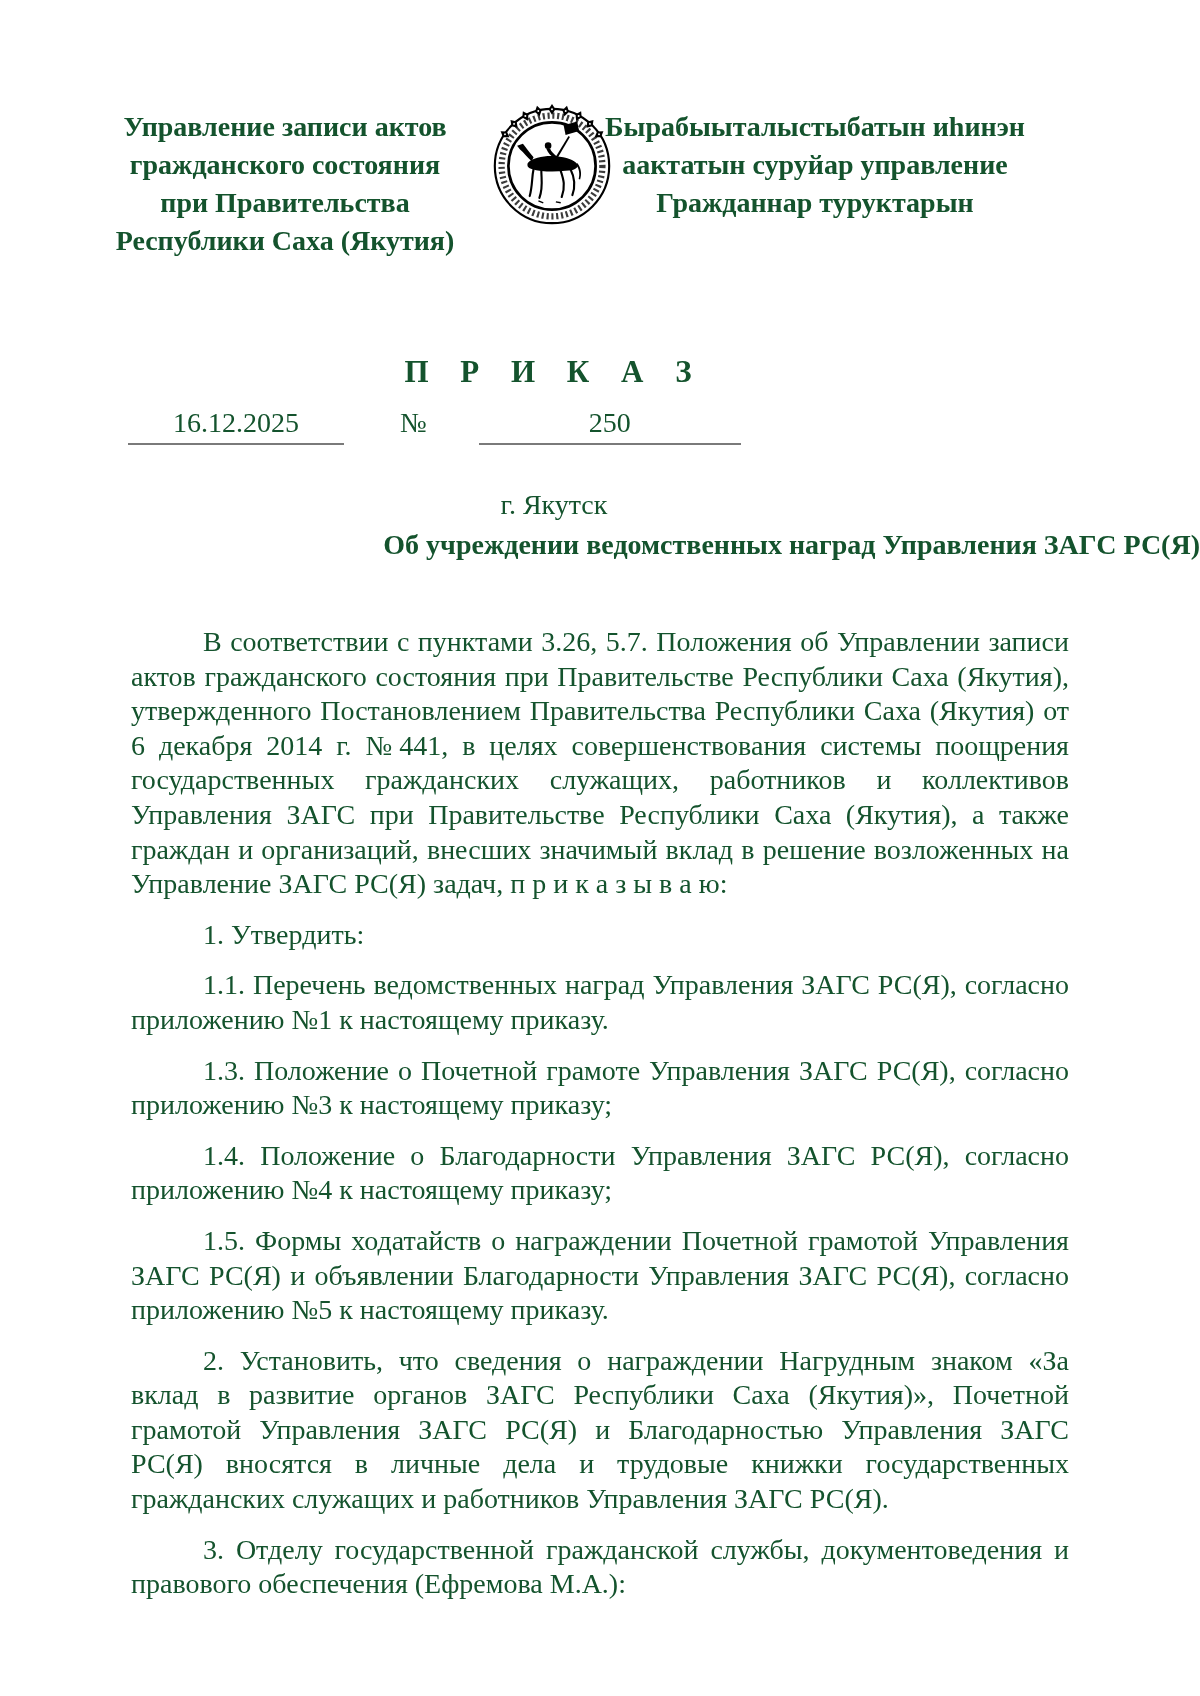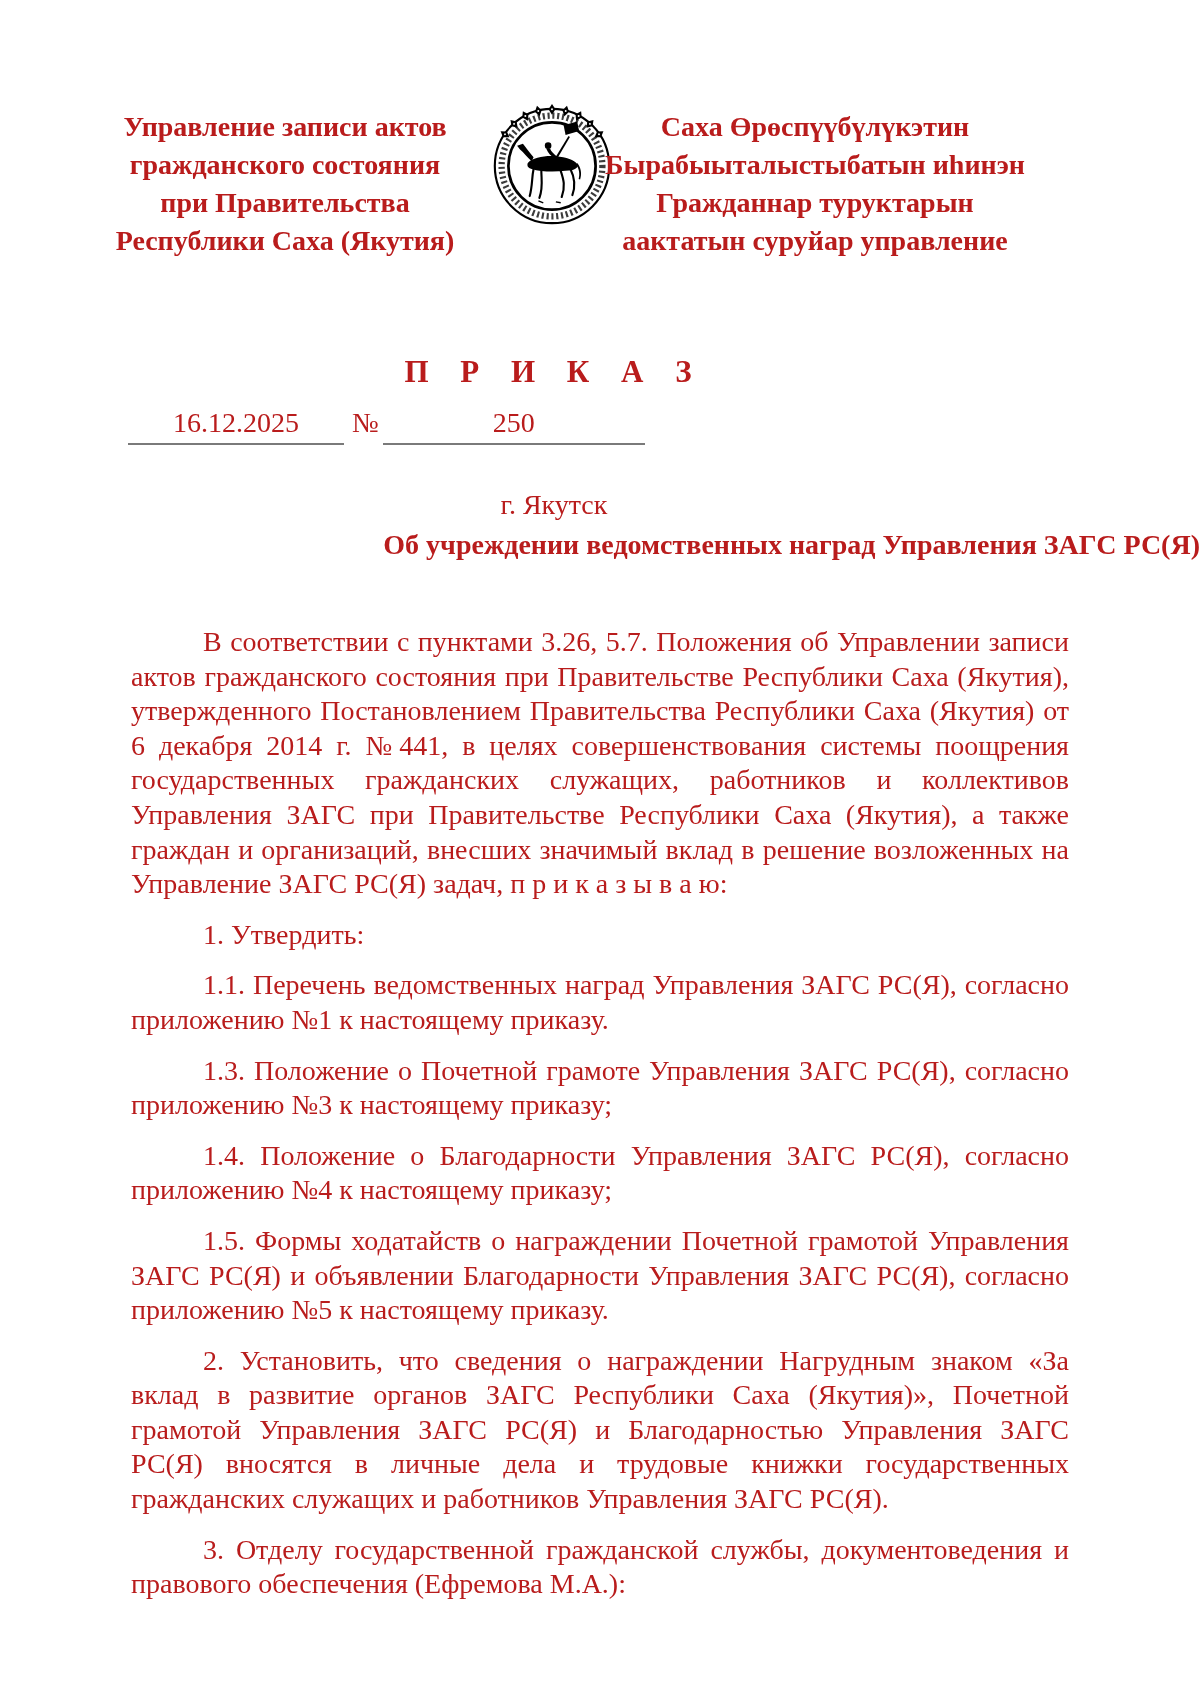--- a/index.html
+++ b/index.html
@@ -1,21 +1,21 @@
 <!DOCTYPE html>
 <html lang="ru"><head>
 <meta charset="utf-8">
 <style>
   html,body{margin:0;padding:0;background:#e8e8e8;}
   .page{
     position:relative;
     width:1200px;height:1696px;
     margin:0 auto;
     background:#ffffff;
-    color:#b91c1c;
+    color:#14532d;
     font-family:"Liberation Serif","DejaVu Serif",serif;
     overflow:hidden;
   }
   
   .org-header{
     display:flex;
     align-items:flex-start;
     margin:108px 115px 0 115px;
   }
   .org{
@@ -41,20 +41,21 @@
     letter-spacing:12px;
     transform:translateX(-46px);
   }
   .date-row{
     display:flex;
     align-items:baseline;
     margin:16px 115px 0 115px;
     padding-left:13px;
     font-size:28px;
     line-height:34px;
+    gap:48px;
   }
   .u-seg{
     border-bottom:2px solid #7a7a7a;
     text-align:center;
     padding-bottom:3px;
   }
   .u-date{width:216px;}
   .u-num{width:262px;}
   .num-sign{margin:0 4px 0 8px;}
   .city{
@@ -156,24 +157,23 @@
             <path d="M-11,5 C-11,14 -9,22 -13,33"></path>
             <path d="M9,5 C12,14 14,21 10,32"></path>
             <path d="M19,3 C23,11 25,19 21,30"></path>
           </g>
           <path d="M-14,36 l5,2 M4,37 l5,1" stroke="#000" stroke-width="1.5" fill="none"></path>
         </g>
       </svg>
     </div>
 
     <div class="org right">
-      <div>Саха Өрөспүүбүлүкэтин</div>
       <div>Бырабыыталыстыбатын иһинэн</div>
+      <div>аактатын суруйар управление</div>
       <div>Гражданнар туруктарын</div>
-      <div>аактатын суруйар управление</div>
     </div>
   </header>
 
   <div class="doc-type">П Р И К А З</div>
 
   <div class="date-row">
     <span class="u-seg u-date">16.12.2025</span>
     <span class="num-sign">№</span>
     <span class="u-seg u-num">250</span>
   </div>

